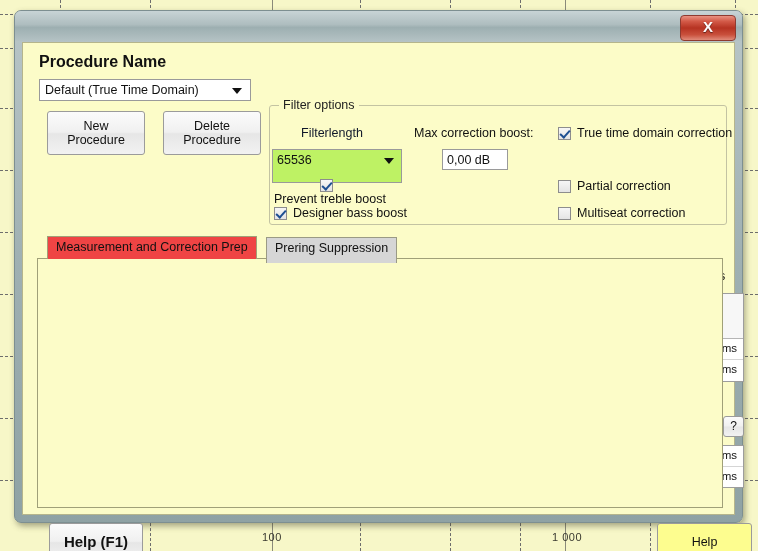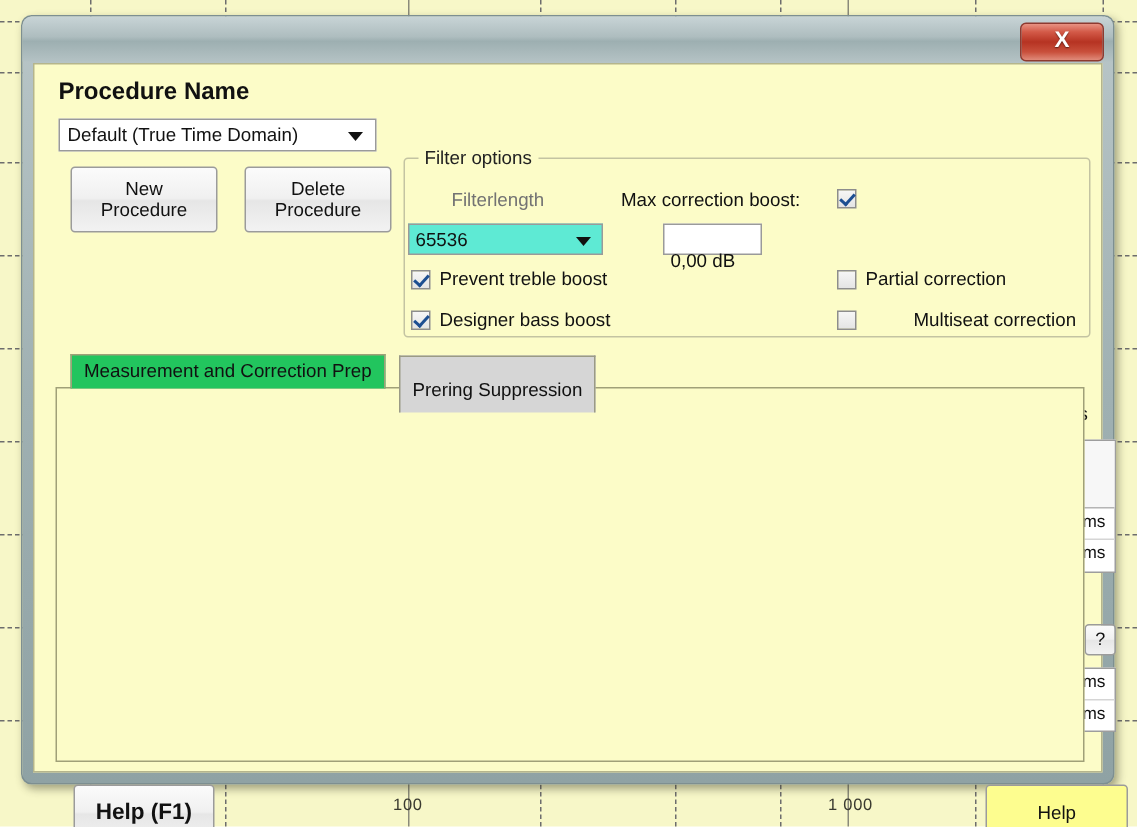--- a/index.html
+++ b/index.html
@@ -146,30 +146,30 @@
   #filter-legend {
     position: absolute;
     left: 256px; top: 55px;
     background: #fcfcc8;
     padding: 0 4px;
     font-size: 12.5px;
     color: #222;
   }
   #filterlength-label {
     position: absolute; left: 278px; top: 83px;
-    font-size: 12.5px; color: #737373;
+    font-size: 12.5px; color: #0f172a;
   }
   #maxboost-label {
     position: absolute; left: 391px; top: 83px;
     font-size: 12.5px; color: #111;
   }
   #filterlength-select {
     position: absolute; left: 249px; top: 106px;
-    width: 130px; height: 21px;
-    background: #5eead4;
+    width: 130px; height: 34px;
+    background: #bef264;
     border: 1px solid #9a9a9a;
     box-sizing: border-box;
     font-size: 12.5px; color: #111;
     cursor: pointer;
   }
   #filterlength-select .val { position: absolute; left: 4px; top: 3px; }
   #filterlength-select .arrow {
     position: absolute; right: 7px; top: 8px;
     width: 0; height: 0;
     border-left: 5px solid transparent;
@@ -178,21 +178,21 @@
   }
   #maxboost-field {
     position: absolute; left: 419px; top: 106px;
     width: 66px; height: 21px;
     background: #ffffff;
     border: 1px solid #9a9a9a;
     box-sizing: border-box;
     font-size: 12.5px; color: #111;
     cursor: text;
   }
-  #maxboost-field .val { position: absolute; left: 4px; top: 17px; text-align: center; }
+  #maxboost-field .val { position: absolute; left: 4px; top: 3px; text-align: center; }
 
   .cb-row {
     position: absolute;
     display: flex;
     align-items: center;
     font-size: 12.5px;
     color: #111;
     cursor: pointer;
   }
   .cbox {
@@ -207,46 +207,46 @@
   .cbox.checked::after {
     content: "";
     position: absolute;
     left: 3px; top: 0px;
     width: 4px; height: 8px;
     border: solid #1d4f91;
     border-width: 0 2px 2px 0;
     transform: rotate(42deg);
   }
 
-  #cb-prevent-treble { left: 251px; top: 136px; }
+  #cb-prevent-treble { left: 251px; top: 136px; flex-direction: column; }
   #cb-prevent-bass   { left: 251px; top: 163px; }
   #cb-true-time      { left: 535px; top: 83px; }
   #cb-partial        { left: 535px; top: 136px; }
-  #cb-multiseat      { left: 535px; top: 163px; gap: 32px; }
+  #cb-multiseat      { left: 535px; top: 163px; }
 
   
   #tab-active {
     position: absolute;
     left: 24px; top: 193px;
     height: 23px;
     padding: 0 8px;
-    background: #22c55e;
+    background: #ef4444;
     border: 1px solid #a0a078;
     border-bottom: none;
     box-sizing: border-box;
     font-size: 12.5px; color: #111;
     line-height: 21px;
     z-index: 3;
     cursor: pointer;
   }
   #tab-inactive {
     position: absolute;
     left: 243px; top: 194px;
-    height: 38px;
-    padding: 12px 8px;
+    height: 26px;
+    padding: 0 8px;
     background: #d6d6d6;
     border: 1px solid #9a9a85;
     border-bottom: none;
     box-sizing: border-box;
     font-size: 12.5px; color: #111;
     line-height: 20px;
     z-index: 2;
     cursor: pointer;
   }
   #tab-panel {
@@ -479,20 +479,21 @@
     <div class="cb-row" id="cb-prevent-treble">
       <span class="cbox checked"></span>
       <span>Prevent treble boost</span>
     </div>
     <div class="cb-row" id="cb-prevent-bass">
       <span class="cbox checked"></span>
       <span>Designer bass boost</span>
     </div>
     <div class="cb-row" id="cb-true-time">
       <span class="cbox checked"></span>
+      <span>True time domain correction</span>
     </div>
     <div class="cb-row" id="cb-partial">
       <span class="cbox"></span>
       <span>Partial correction</span>
     </div>
     <div class="cb-row" id="cb-multiseat">
       <span class="cbox"></span>
       <span>Multiseat correction</span>
     </div>
 

